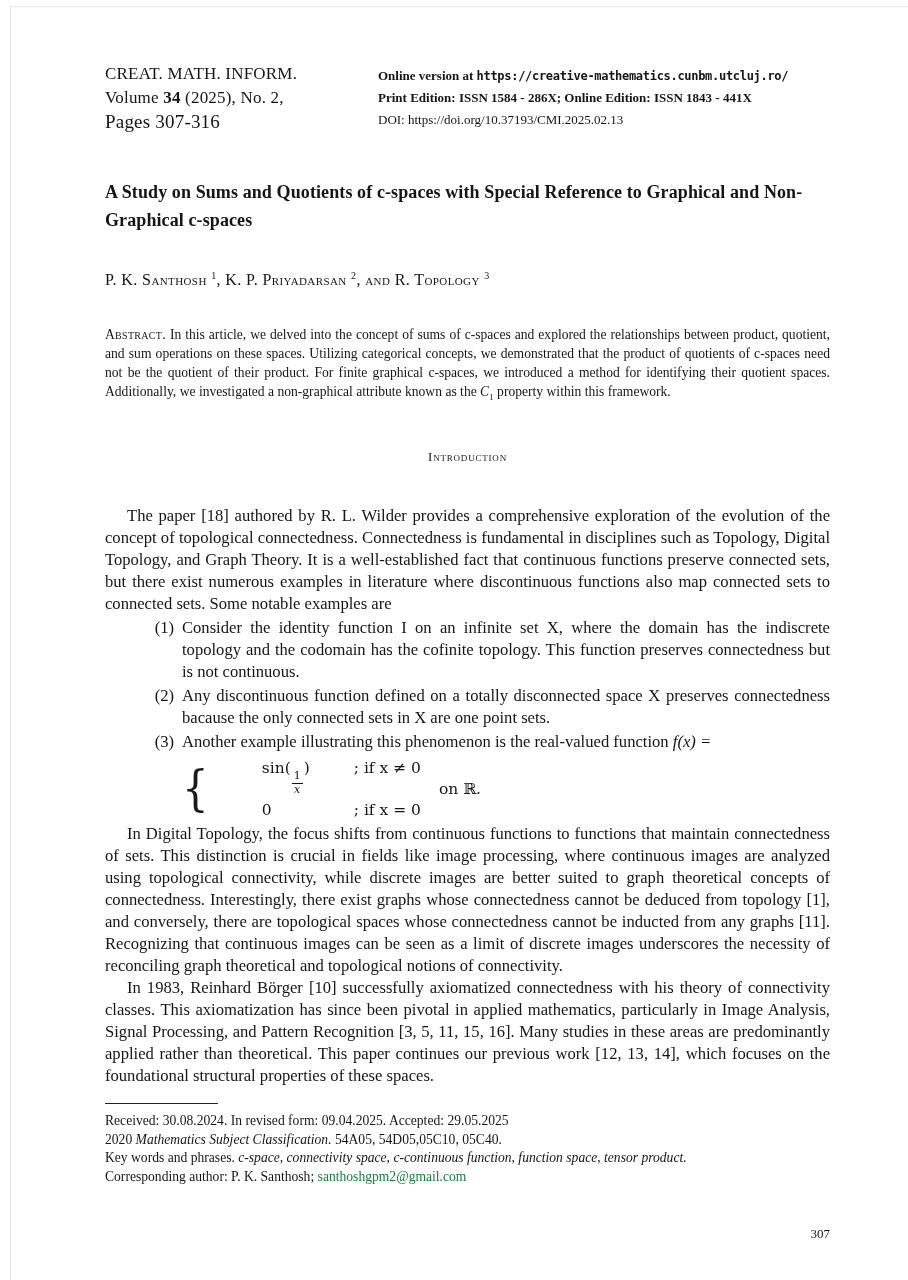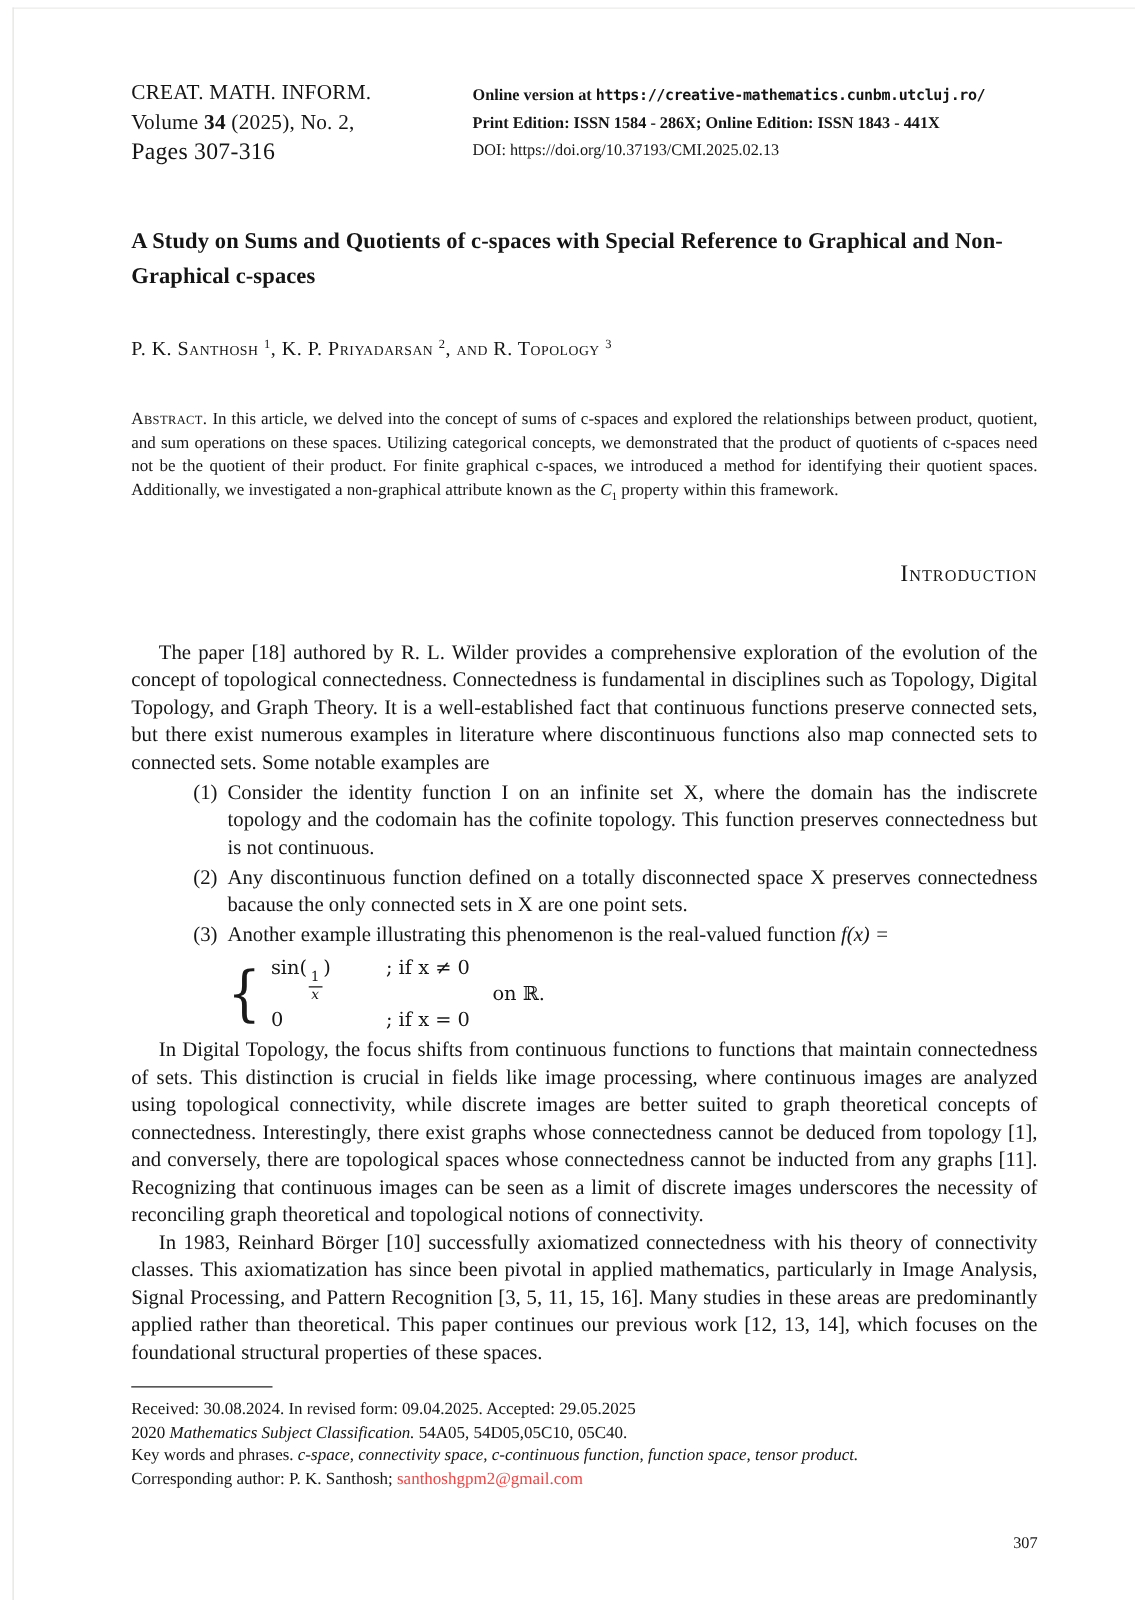--- a/index.html
+++ b/index.html
@@ -52,22 +52,22 @@
     margin-top: 36px;
     font-size: 13.6px; line-height: 19px;
     text-align: justify;
   }
   .abstract-label { font-variant: small-caps; letter-spacing: 0.3px; }
   .abstract i.mathvar { font-family: "Liberation Serif", serif; }
   .abstract sub { font-size: 9px; }
   
   .section-heading {
     margin-top: 42px;
-    text-align: right;
-    font-size: 19px; font-weight: normal;
+    text-align: center;
+    font-size: 13px; font-weight: normal;
     font-variant: small-caps; letter-spacing: 0.8px;
   }
   
   .body-para {
     font-size: 16.6px; line-height: 22px;
     text-align: justify;
     text-indent: 22px;
   }
   .p1 { margin-top: 40px; }
   .enum-list { margin-top: 2px; }
@@ -89,35 +89,35 @@
     font-size: 15.5px;
   }
   .eq-brace {
     font-size: 42px; font-weight: 200; line-height: 1;
     transform: scaleY(1.15); transform-origin: center;
     margin-right: 8px; color: #1a1a1a;
     font-family: "DejaVu Serif", serif;
   }
   .eq-rows { display: flex; flex-direction: column; gap: 3px; }
   .eq-row { display: flex; }
-  .eq-expr { width: 92px; }
+  .eq-expr { width: 92px; margin-left: 45px; }
   .eq-cond { }
   .frac {
     display: inline-flex; flex-direction: column; align-items: center;
     vertical-align: -6px; font-size: 11px; line-height: 1.15; margin: 0 1px;
   }
   .frac .num { border-bottom: 1px solid #151515; padding: 0 2px; }
   .frac .den { font-style: italic; }
   .eq-on { margin-left: 18px; font-family: "DejaVu Serif", serif; }
   
   .footnote { margin-top: 16px; }
   .footnote-rule { width: 113px; height: 1px; background: #222; margin-bottom: 8px; }
   .footnote-line { font-size: 13.6px; line-height: 18.5px; }
   .footnote-line .it { font-style: italic; }
-  .email-link { color: #ef4444; text-decoration: none; font-family: Liberation Serif, serif; }
+  .email-link { color: #15803d; text-decoration: none; font-family: Liberation Serif, serif; }
   
   .pageno {
     position: absolute; bottom: 38px; left: 105px; right: 78px;
     text-align: right; font-size: 13px;
   }
 </style>
 </head>
 <body>
 
 <div class="page-edge-h"></div>

